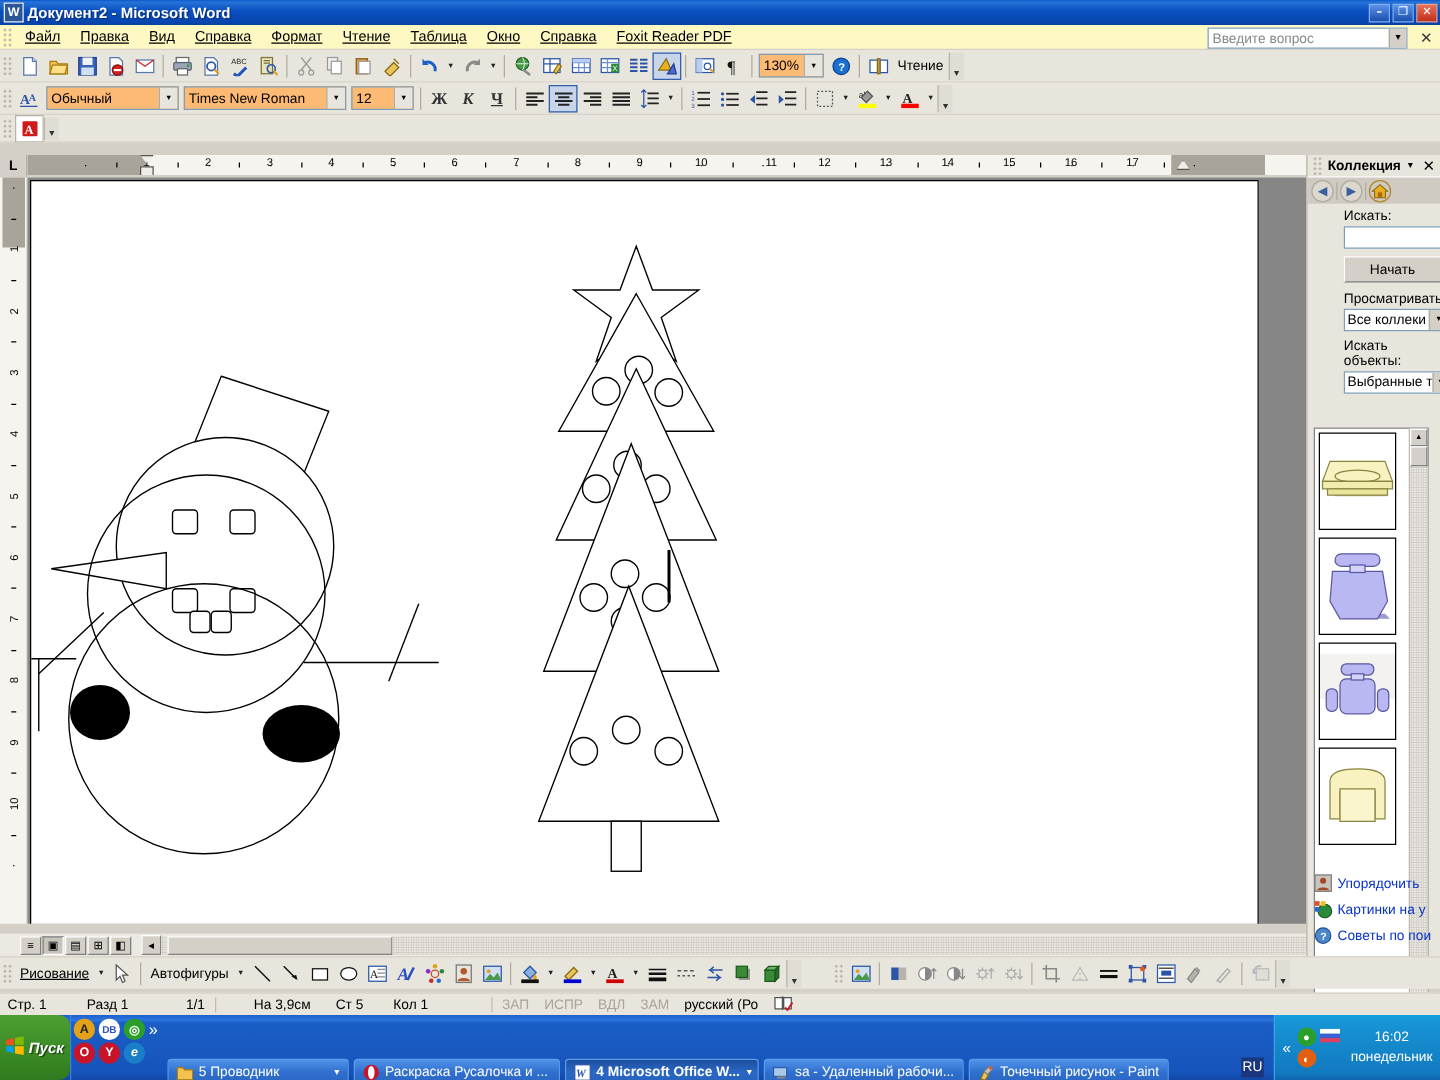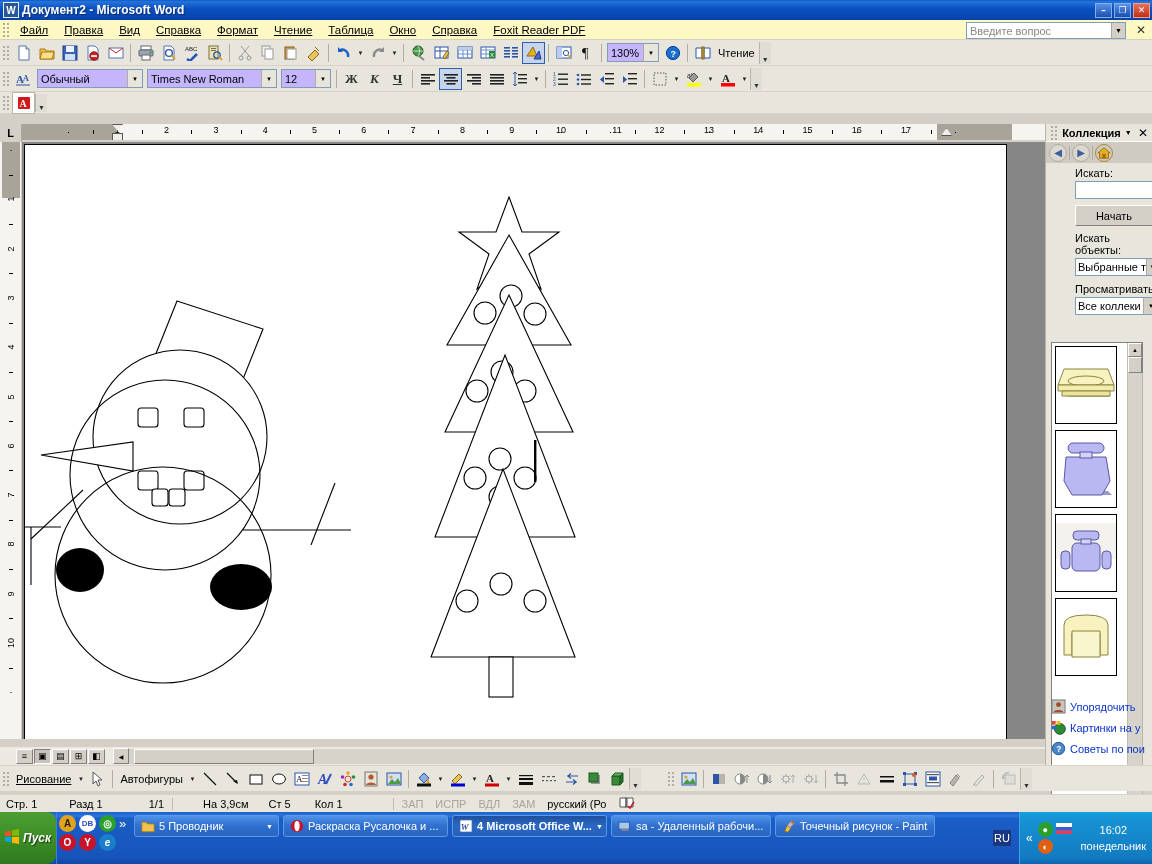--- a/index.html
+++ b/index.html
@@ -75,21 +75,21 @@
   .tbtn {
     width: 23px; height: 22px; margin: 0 0px;
     display: flex; align-items: center; justify-content: center;
     font-size: 13px; color: #333; flex: 0 0 auto;
     border: 1px solid transparent;
   }
   .tbtn.active { border: 1px solid #2f5fa8; background: #c8d4ea; }
   .tsep { width: 1px; height: 18px; background: #b0aca0; margin: 0 3px; flex:0 0 auto; }
   .tdrop { width: 11px; height: 22px; display:flex;align-items:center;justify-content:center; font-size: 6px; color:#222; flex:0 0 auto;}
   .combo {
-    height: 19px; background: #c4b5fd; border: 1px solid #7f9db9;
+    height: 19px; background: #fdba74; border: 1px solid #7f9db9;
     display: flex; align-items: center; font-size: 11px;
     padding-left: 3px; margin: 0 2px; flex: 0 0 auto; white-space: nowrap; overflow: hidden; justify-content: space-between;
   }
   .combo .cbtn {
     margin-left: auto; width: 15px; height: 17px; background: #e8e5dd;
     border-left: 1px solid #b0aca0;
     display: flex; align-items: center; justify-content: center; font-size: 6px;
   }
   .tbmore {
     width: 12px; height: 22px; background: #e0ddd4; border-left:1px solid #b8b4a8;
@@ -220,21 +220,21 @@
     border-radius: 0 9px 9px 0;
     display:flex;align-items:center;gap:3px; padding-left:4px;
     color:#fff;font-weight:bold;font-size:12px; font-style:italic;
     text-shadow:1px 1px 1px #00000099;
     flex: 0 0 auto;
   }
   .quicklaunch { width: 74px; display:flex;flex-wrap:wrap;align-content:flex-start; padding:3px 2px; gap:2px 3px; flex:0 0 auto;
     border-left:1px solid #3f7fd8; }
   .qlic { width:17px;height:17px;border-radius:9px;display:flex;align-items:center;justify-content:center;font-size:10px;color:#fff;font-weight:bold;}
   .qlmore { color:#fff; font-size:13px; align-self:flex-start; margin-top:1px; }
-  .tasks { flex:1 1 auto; display:flex; align-items:flex-start; padding: 3px 4px; gap: 4px; }
+  .tasks { flex:1 1 auto; display:flex; align-items:flex-start; padding: 3px 4px; gap: 4px; margin-top: 32px; }
   .tbitem {
     height:22px; display:flex;align-items:center;gap:4px; padding: 0 5px;
     background: linear-gradient(to bottom, #4f92e8, #2f6fce 50%, #2a64bf);
     border:1px solid #5b9ae8; border-radius:3px; color:#fff;font-size:11px;
     white-space:nowrap; overflow:hidden;
   }
   .tbitem.active { background: linear-gradient(to bottom,#1f4f9e,#2a68c4 50%,#2560bb); font-weight:bold; }
   .tbicon { width:15px;height:15px;flex:0 0 auto;display:flex;align-items:center;justify-content:center;font-size:10px;}
   .tray {
     display:flex;align-items:center; gap:5px; padding: 0 6px; flex:0 0 auto;
@@ -841,31 +841,31 @@
             <path d="M8 2l7 6h-2v6H3V8H1z" fill="#e8b020" stroke="#8a6a10"></path>
             <rect x="6" y="9" width="4" height="5" fill="#a86a10"></rect>
           </svg>
       </div>
     </div>
     <div class="tpsect">
       <div class="tplabel">Искать:</div>
       <div class="tpinput"></div>
       <div class="tpbutton">Начать</div>
     </div>
+    <div class="tpsect" style="padding-top:7px">
+      <div class="tplabel">Просматривать:</div>
+      <div class="tpcombo">
+        <span>Все коллеки</span>
+        <span class="cbtn2">▼</span>
+      </div>
+    </div>
     <div class="tpsect" style="padding-top:6px">
       <div class="tplabel">Искать объекты:</div>
       <div class="tpcombo">
         <span>Выбранные т</span>
-        <span class="cbtn2">▼</span>
-      </div>
-    </div>
-    <div class="tpsect" style="padding-top:7px">
-      <div class="tplabel">Просматривать:</div>
-      <div class="tpcombo">
-        <span>Все коллеки</span>
         <span class="cbtn2">▼</span>
       </div>
     </div>
     <div class="resultbox">
       <div class="thumbs">
         <div class="thumb">
           <svg width="60" height="76" viewBox="0 0 60 76">
               <g transform="translate(2,18)">
             <path d="M4 22h48v10H10z" fill="#bdb98a"></path>
             <path d="M6 4h44l6 16H0z" fill="#f7f2bf" stroke="#8a8440"></path>

